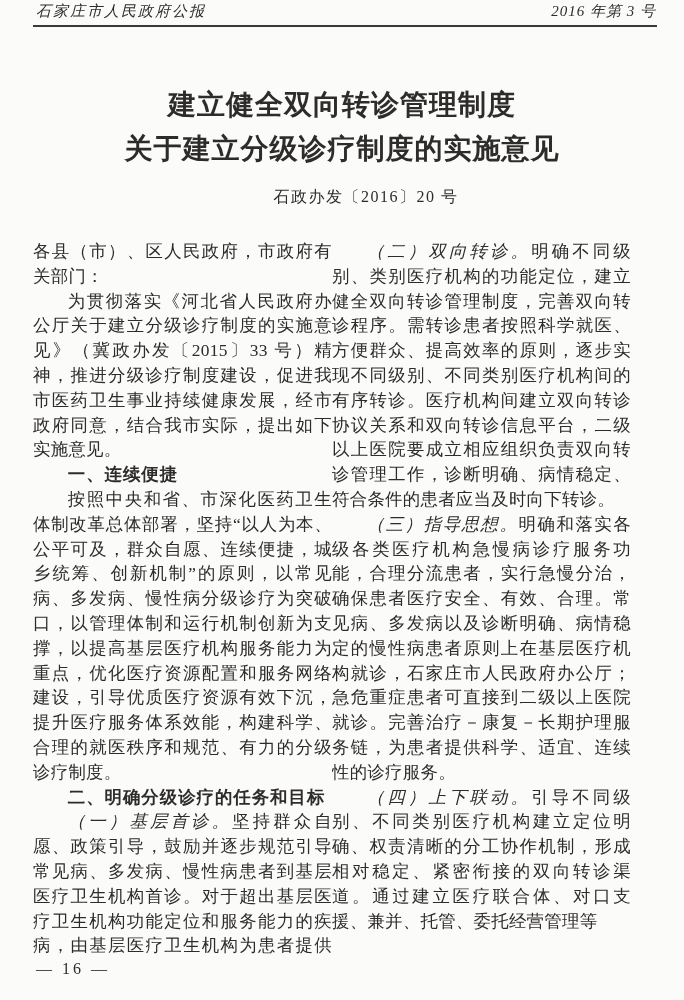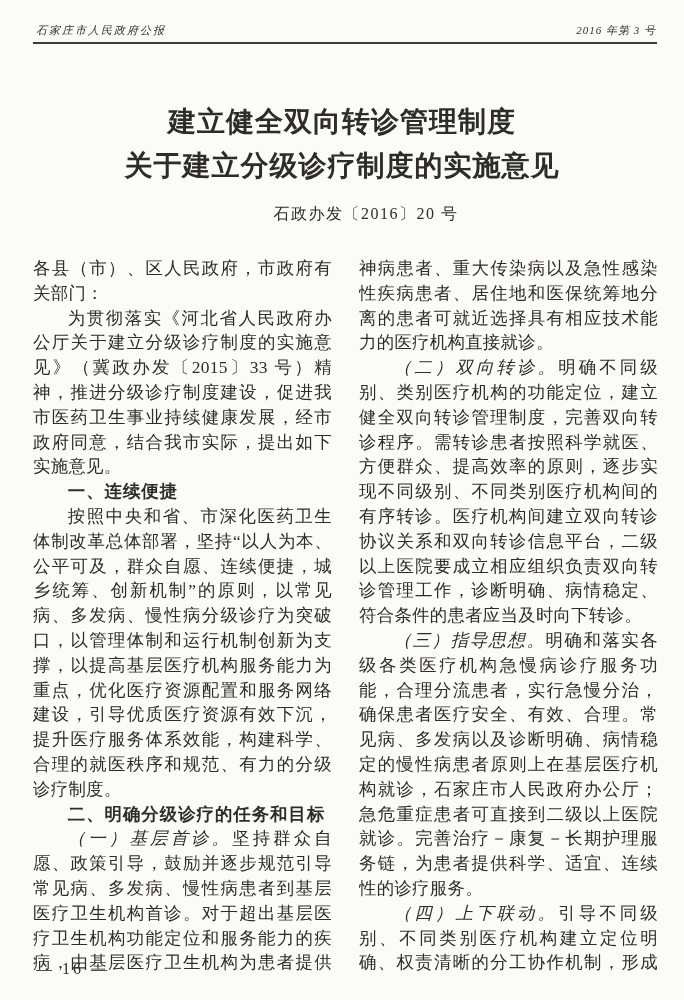--- a/index.html
+++ b/index.html
@@ -10,22 +10,22 @@
     background: #fbfbf9;
     color: #2e2c2a;
     font-family: "Liberation Serif", "DejaVu Serif", serif;
     overflow: hidden;
     box-sizing: border-box;
   }
   .running-head {
     display: flex;
     justify-content: space-between;
     align-items: flex-end;
-    margin: 23px 28px 0 36px;
-    font-size: 11px;
+    margin: 2px 28px 0 36px;
+    font-size: 15px;
     letter-spacing: 2px;
   }
   .running-head .pub { font-style: italic; }
   .running-head .issue { font-style: italic; letter-spacing: 1px; }
   .head-rule {
     margin: 4px 27px 0 33px;
     border-top: 2px solid #3c3a38;
     height: 0;
   }
   .doc-title {
@@ -39,21 +39,20 @@
   .doc-title span { display: block; }
   .doc-number {
     margin-top: 16px;
     text-align: center;
     font-size: 16px;
     letter-spacing: 1.5px;
     padding-left: 48px;
   }
   .columns {
     display: flex;
-    gap: 27px;
     margin: 31px 26px 0 33px;
   }
   .col {
     width: 299px;
     height: 722px;
     overflow: hidden;
     text-align: justify;
     text-justify: inter-character;
     font-size: 17.4px;
     line-height: 24.8px;
@@ -95,21 +94,20 @@
   <div class="columns">
     <div class="col">
         <p class=""><span>各县（市）、区人民政府，市政府有关部门：</span></p>
         <p class="indent"><span>为贯彻落实《河北省人民政府办公厅关于建立分级诊疗制度的实施意见》（冀政办发〔2015〕33 号）精神，推进分级诊疗制度建设，促进我市医药卫生事业持续健康发展，经市政府同意，结合我市实际，提出如下实施意见。</span></p>
         <p class="heading indent"><span>一、连续便捷</span></p>
         <p class="indent"><span>按照中央和省、市深化医药卫生体制改革总体部署，坚持“以人为本、公平可及，群众自愿、连续便捷，城乡统筹、创新机制”的原则，以常见病、多发病、慢性病分级诊疗为突破口，以管理体制和运行机制创新为支撑，以提高基层医疗机构服务能力为重点，优化医疗资源配置和服务网络建设，引导优质医疗资源有效下沉，提升医疗服务体系效能，构建科学、合理的就医秩序和规范、有力的分级诊疗制度。</span></p>
         <p class="heading indent"><span>二、明确分级诊疗的任务和目标</span></p>
         <p class="indent"><span class="kai">（一）基层首诊。</span><span>坚持群众自愿、政策引导，鼓励并逐步规范引导常见病、多发病、慢性病患者到基层医疗卫生机构首诊。对于超出基层医疗卫生机构功能定位和服务能力的疾病，由基层医疗卫生机构为患者提供转诊服务，二级以上医疗机构依据转诊预约情况，探索预留一定比例的门诊号源和住院床位。70 岁以上老年人、3 岁以下婴幼儿、孕产妇、术后复诊患者、精</span></p>
       </div>
     <div class="col">
-        <p class=""><span>神病患者、重大传染病以及急性感染性疾病患者、居住地和医保统筹地分离的患者可就近选择具有相应技术能力的医疗机构直接就诊。</span></p>
         <p class="indent"><span class="kai">（二）双向转诊。</span><span>明确不同级别、类别医疗机构的功能定位，建立健全双向转诊管理制度，完善双向转诊程序。需转诊患者按照科学就医、方便群众、提高效率的原则，逐步实现不同级别、不同类别医疗机构间的有序转诊。医疗机构间建立双向转诊协议关系和双向转诊信息平台，二级以上医院要成立相应组织负责双向转诊管理工作，诊断明确、病情稳定、符合条件的患者应当及时向下转诊。</span></p>
         <p class="indent"><span class="kai">（三）指导思想。</span><span>明确和落实各级各类医疗机构急慢病诊疗服务功能，合理分流患者，实行急慢分治，确保患者医疗安全、有效、合理。常见病、多发病以及诊断明确、病情稳定的慢性病患者原则上在基层医疗机构就诊，石家庄市人民政府办公厅；急危重症患者可直接到二级以上医院就诊。完善治疗－康复－长期护理服务链，为患者提供科学、适宜、连续性的诊疗服务。</span></p>
         <p class="indent"><span class="kai">（四）上下联动。</span><span>引导不同级别、不同类别医疗机构建立定位明确、权责清晰的分工协作机制，形成相对稳定、紧密衔接的双向转诊渠道。通过建立医疗联合体、对口支援、兼并、托管、委托经营管理等</span></p>
       </div>
   </div>
 
   <div class="page-number">— 16 —</div>
 </div>
 
 </body></html>

